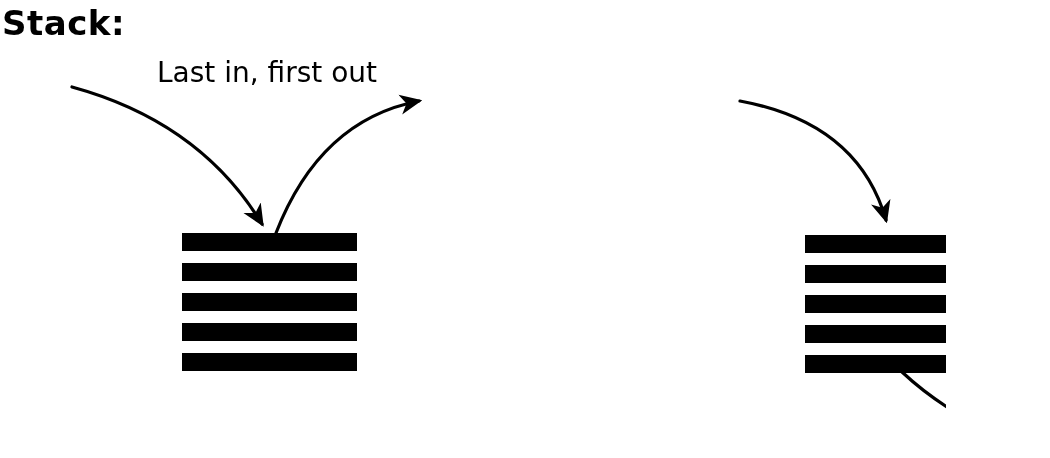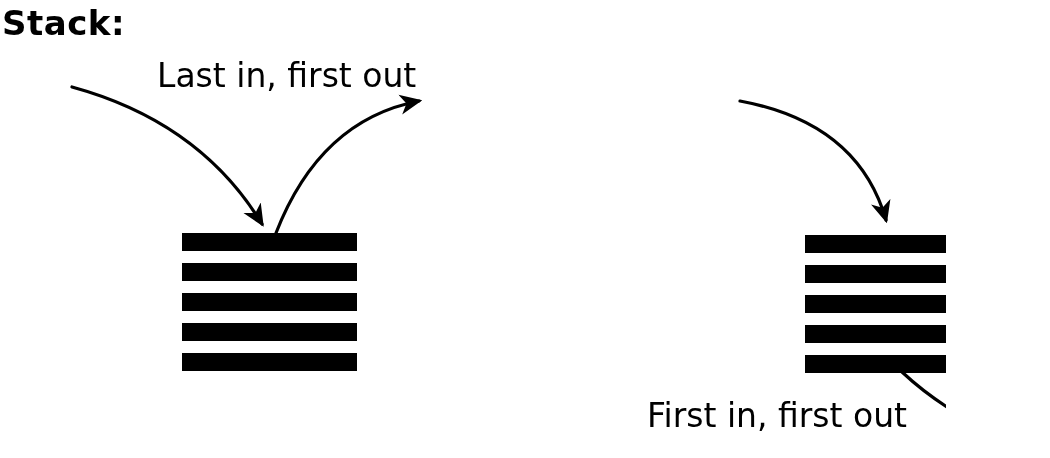--- a/index.html
+++ b/index.html
@@ -33,21 +33,21 @@
   .panel-title {
     position: absolute;
     font-size: 34px;
     font-weight: bold;
     line-height: 1;
     white-space: nowrap;
     letter-spacing: 0.5px;
   }
   .panel-caption {
     position: absolute;
-    font-size: 33px;
+    font-size: 28px;
     font-weight: normal;
     line-height: 1;
     white-space: nowrap;
   }
   .bars {
     position: absolute;
   }
   .bar {
     height: 18px;
     margin-bottom: 12px;
@@ -87,21 +87,20 @@
 
   <div id="stack-bars" class="bars">
       <div class="bar"></div>
       <div class="bar"></div>
       <div class="bar"></div>
       <div class="bar"></div>
       <div class="bar"></div>
     </div>
 
 
-  <div id="queue-caption" class="panel-caption">First in, first out</div>
 
   <div id="queue-bars" class="bars">
       <div class="bar"></div>
       <div class="bar"></div>
       <div class="bar"></div>
       <div class="bar"></div>
       <div class="bar"></div>
     </div>
 
 </div>

